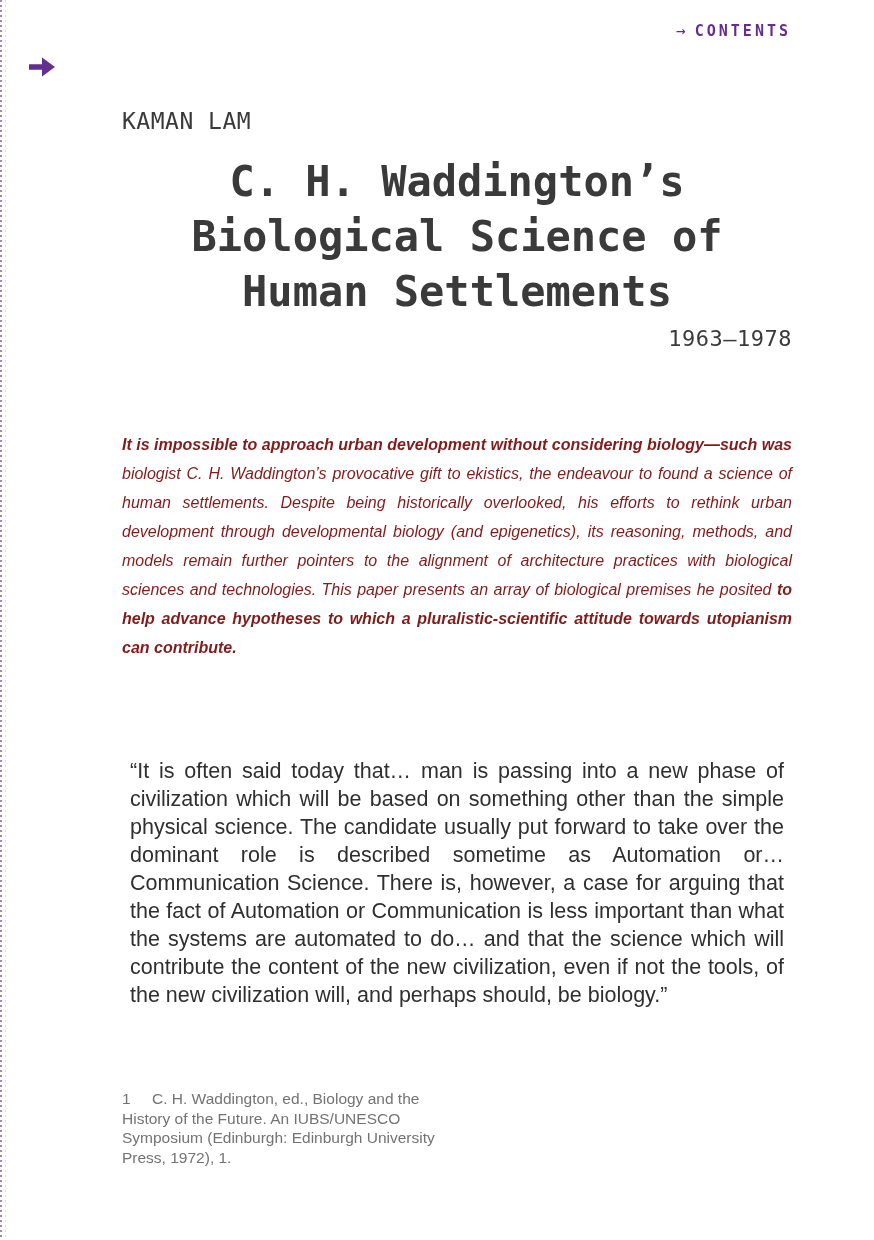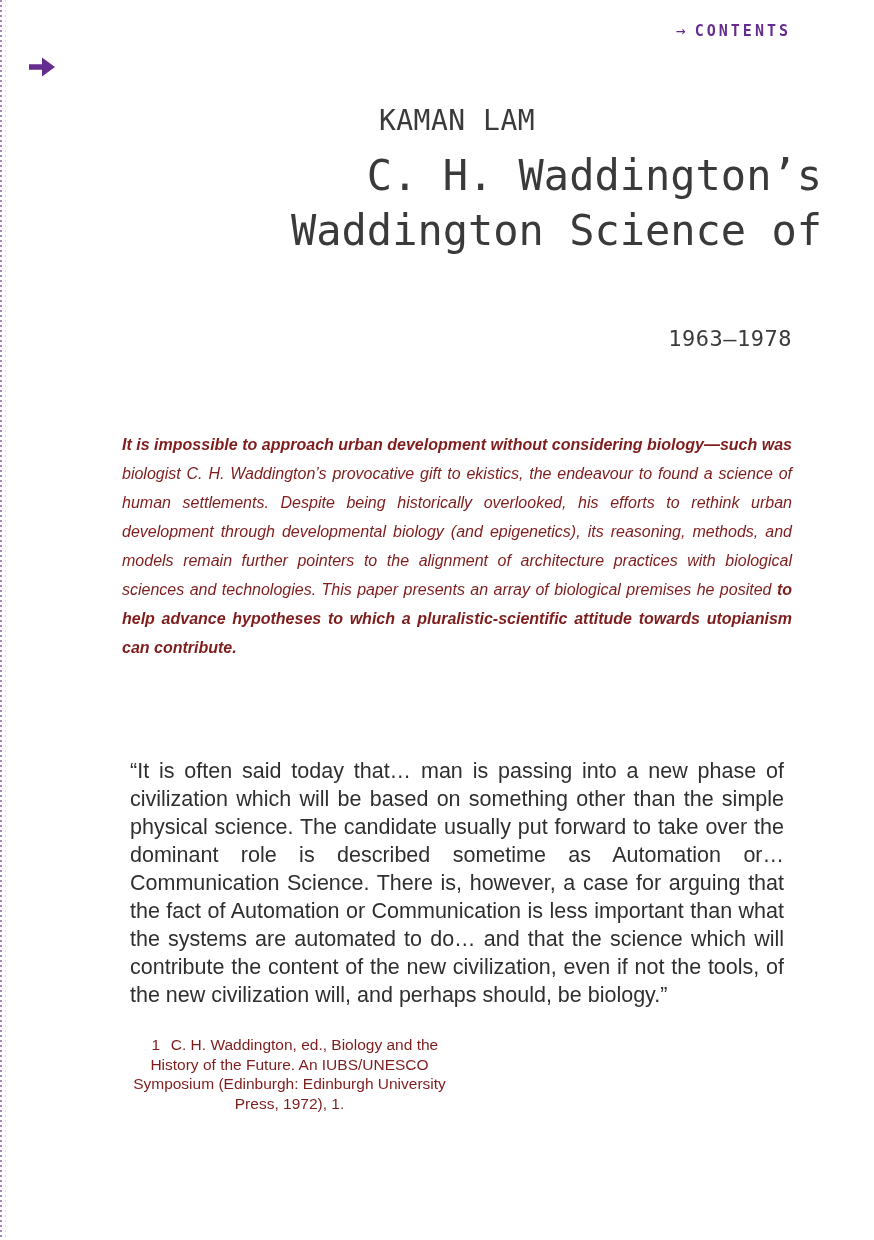--- a/index.html
+++ b/index.html
@@ -27,31 +27,31 @@
     font-size:15px;font-weight:700;letter-spacing:3px;
     line-height:20px;
     cursor:pointer;text-decoration:none;
   }
   .contents-link .arrow{letter-spacing:0;font-weight:400;font-size:16px;}
   .corner-arrow{
     position:absolute;left:28px;top:54px;width:30px;height:26px;cursor:pointer;
   }
   .author{
     position:absolute;left:122px;top:107px;width:670px;
-    text-align:center;
+    text-align:left;
     font-family:"DejaVu Sans Mono", monospace;
-    font-size:28px;line-height:28px;color:#3a3a3a;
+    font-size:23px;line-height:28px;color:#3a3a3a;
     letter-spacing:.5px;
   }
   .title{
-    position:absolute;left:92px;top:148px;width:730px;
-    text-align:right;
+    position:absolute;left:92px;top:154px;width:730px;
+    text-align:center;
     font-family:"DejaVu Sans Mono", monospace;
     font-size:42px;line-height:55px;color:#3a3a3a;
-    font-weight:400;
+    font-weight:700;
   }
   .dates{
     position:absolute;left:122px;top:325px;width:670px;
     text-align:right;
     font-family:"DejaVu Sans Mono", monospace;
     font-size:22px;line-height:28px;color:#3a3a3a;
     letter-spacing:.5px;
   }
   .abstract{
     position:absolute;left:122px;top:414px;width:670px;
@@ -61,23 +61,23 @@
   }
   .abstract .b{font-weight:700;}
   .quote-block{
     position:absolute;left:122px;top:749px;width:670px;
     font-size:21.5px;line-height:28px;color:#2f2f2f;
   }
   .quote-block p{margin:8px;text-align:justify;}
   .attribution{text-align:left;}
   .attribution sup{font-size:13px;vertical-align:super;line-height:0;}
   .footnote{
-    position:absolute;left:122px;top:1035px;width:335px;
-    font-size:15.5px;line-height:19.5px;color:#7f1d1d;
-    text-align:center;
+    position:absolute;left:122px;top:1089px;width:335px;
+    font-size:15.5px;line-height:19.5px;color:#737373;
+    text-align:left;
   }
   .footnote .fn-num{display:inline-block;width:30px;}
 </style>
 </head>
 <body>
 
 <div class="page">
 
   <div class="perf-line"></div>
   <div class="perf-line inner"></div>
@@ -91,21 +91,22 @@
     <svg width="30" height="26" viewBox="0 0 30 26" xmlns="http://www.w3.org/2000/svg">
       <path d="M1 13 L17 13" stroke="#662d91" stroke-width="5.5" fill="none"></path>
       <path d="M14 3.5 L27 13 L14 22.5 Z" fill="#662d91"></path>
     </svg>
   </div>
 
   <div class="author">KAMAN LAM</div>
 
   <div class="title">
     <div>C. H. Waddington’s</div>
-    <div>Waddington Science of</div>
+    <div>Biological Science of</div>
+    <div>Human Settlements</div>
   </div>
 
   <div class="dates">1963–1978</div>
 
   <p class="abstract"><span class="b">It is impossible to approach urban development without considering biology—such was </span><span>biologist C. H. Waddington’s provocative gift to ekistics, the endeavour to found a science of human settlements. Despite being historically overlooked, his efforts to rethink urban development through developmental biology (and epigenetics), its reasoning, methods, and models remain further pointers to the alignment of architecture practices with biological sciences and technologies. This paper presents an array of biological premises he posited </span><span class="b">to help advance hypotheses to which a pluralistic-scientific attitude towards utopianism can contribute.</span></p>
 
   <div class="quote-block">
     <p>“It is often said today that… man is passing into a new phase of civilization which will be based on something other than the simple physical science. The candidate usually put forward to take over the dominant role is described sometime as Automation or… Communication Science. There is, however, a case for arguing that the fact of Automation or Communication is less important than what the systems are automated to do… and that the science which will contribute the content of the new civilization, even if not the tools, of the new civilization will, and perhaps should, be biology.”</p>
   </div>
 

